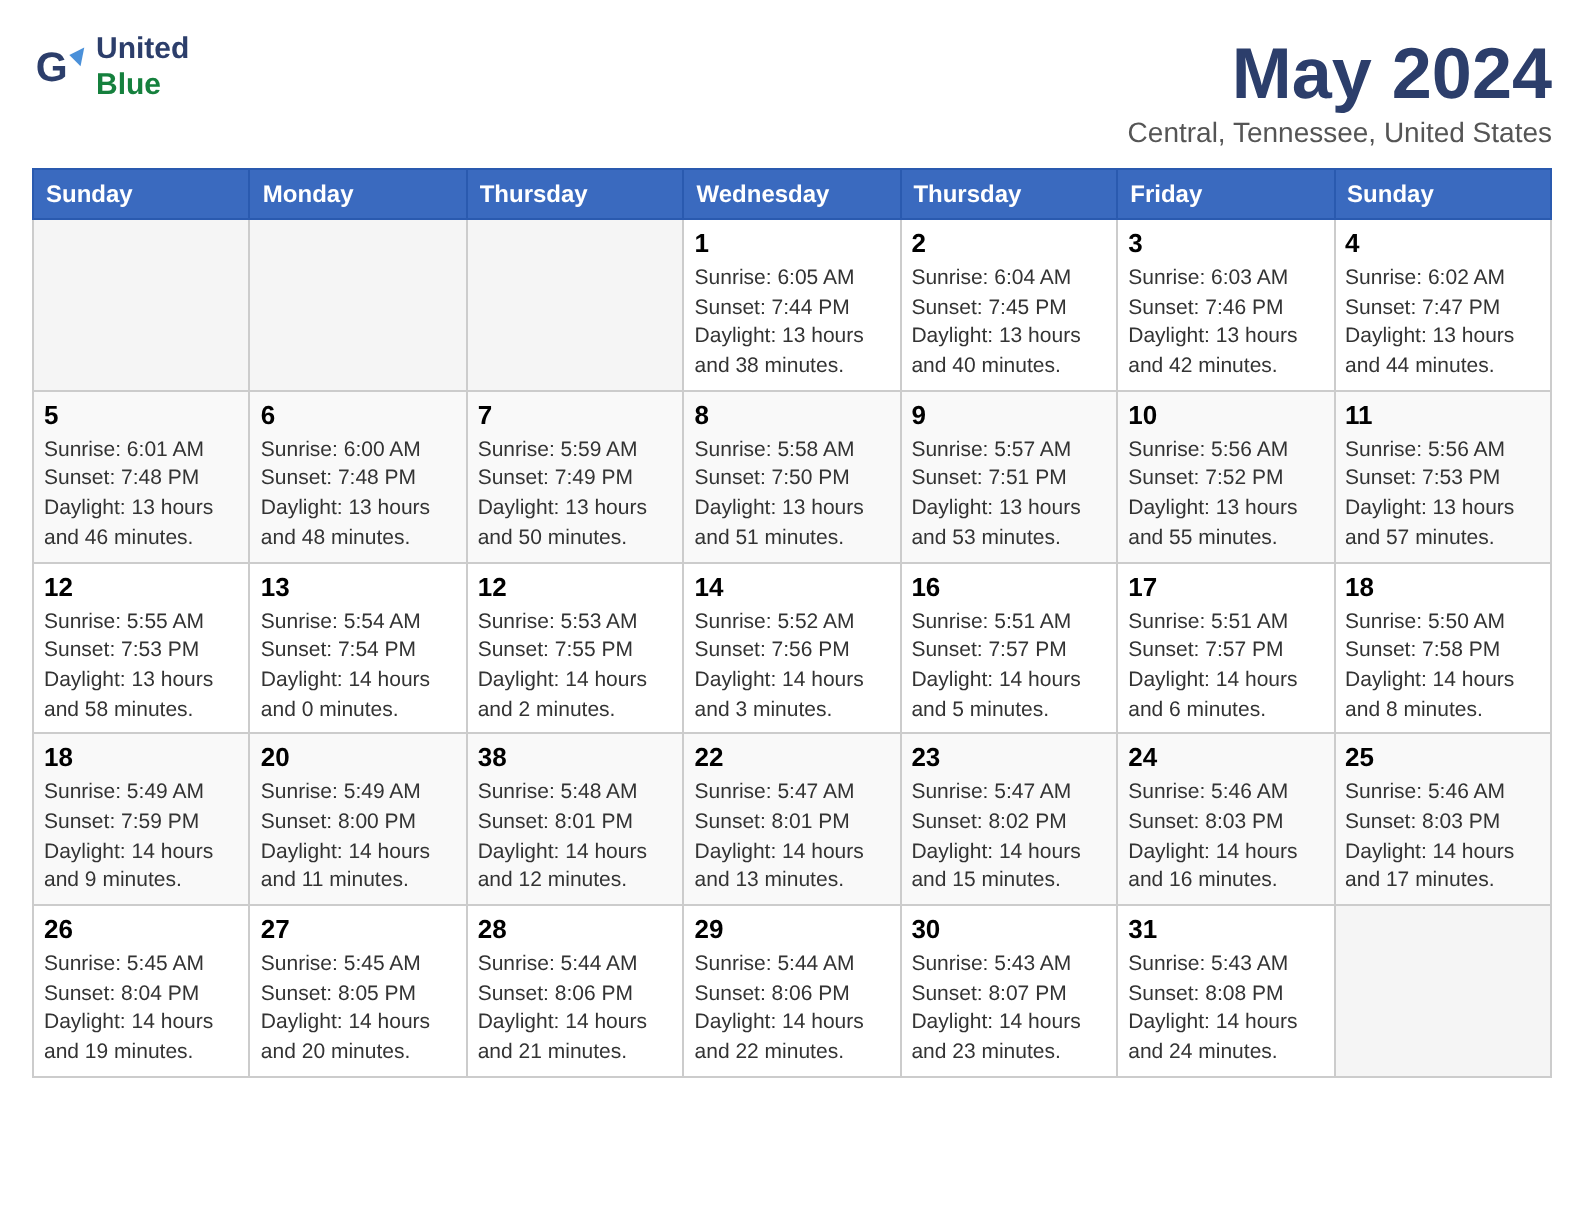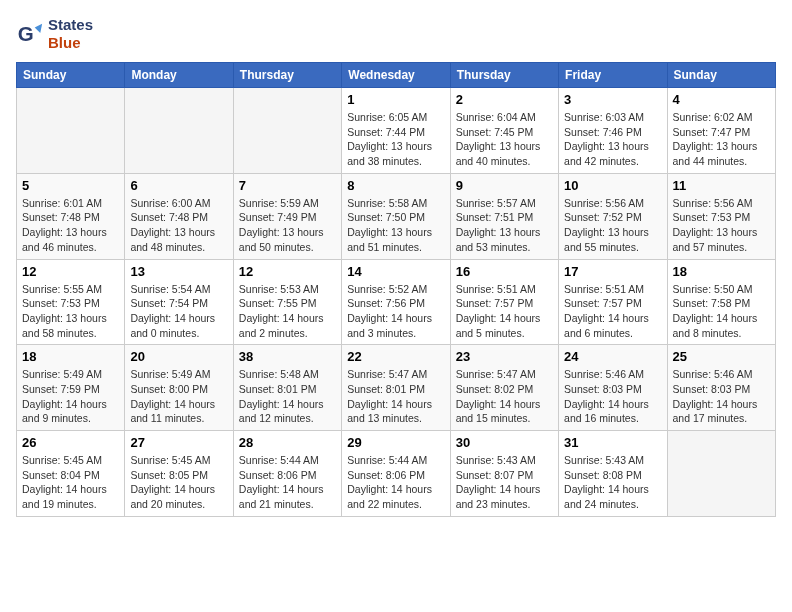--- a/index.html
+++ b/index.html
@@ -20,21 +20,21 @@
       display: flex;
       align-items: center;
       gap: 4px;
     }
     .logo-text {
       font-size: 15px;
       font-weight: bold;
       color: #2c3e6b;
       line-height: 1.2;
     }
-    .logo-blue { color: #c2410c; }
+    .logo-blue { color: #15803d; }
     .logo-icon {
       width: 28px;
       height: 28px;
     }
     .title-area { text-align: right; }
     .month-title {
       font-size: 36px;
       font-weight: bold;
       color: #2c3e6b;
     }
@@ -82,25 +82,27 @@
 </head>
 <body>
 
 <div class="header">
   <div class="logo">
     <svg class="logo-icon" viewBox="0 0 30 30">
       <text x="2" y="22" font-size="22" font-weight="bold" fill="#2c3e6b">G</text>
       <polygon points="20,8 28,4 26,14" fill="#4a90d9"></polygon>
     </svg>
     <div>
-      <div class="logo-text">States</div>
+      <div class="logo-text">United</div>
       <div class="logo-text logo-blue">Blue</div>
     </div>
   </div>
   <div class="title-area">
+    <div class="month-title">May 2024</div>
+    <div class="location">Central, Tennessee, United States</div>
   </div>
 </div>
 
 <table>
   <thead>
     <tr>
       <th>Sunday</th>
       <th>Monday</th>
       <th>Thursday</th>
       <th>Wednesday</th>

